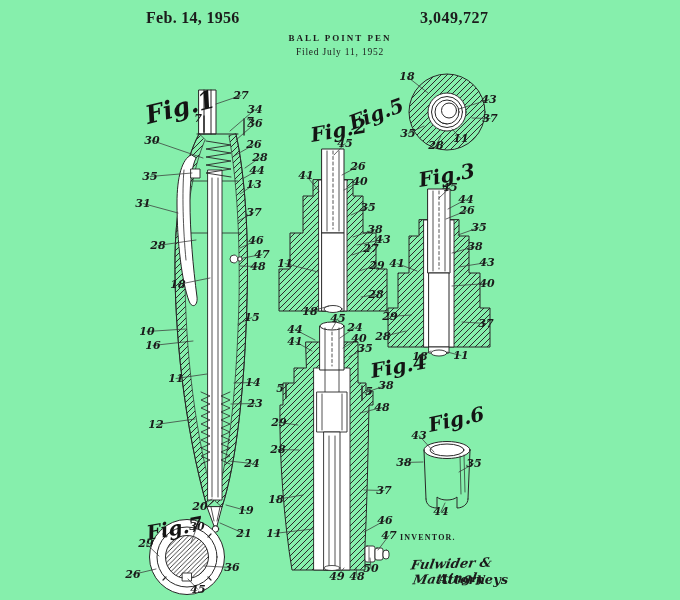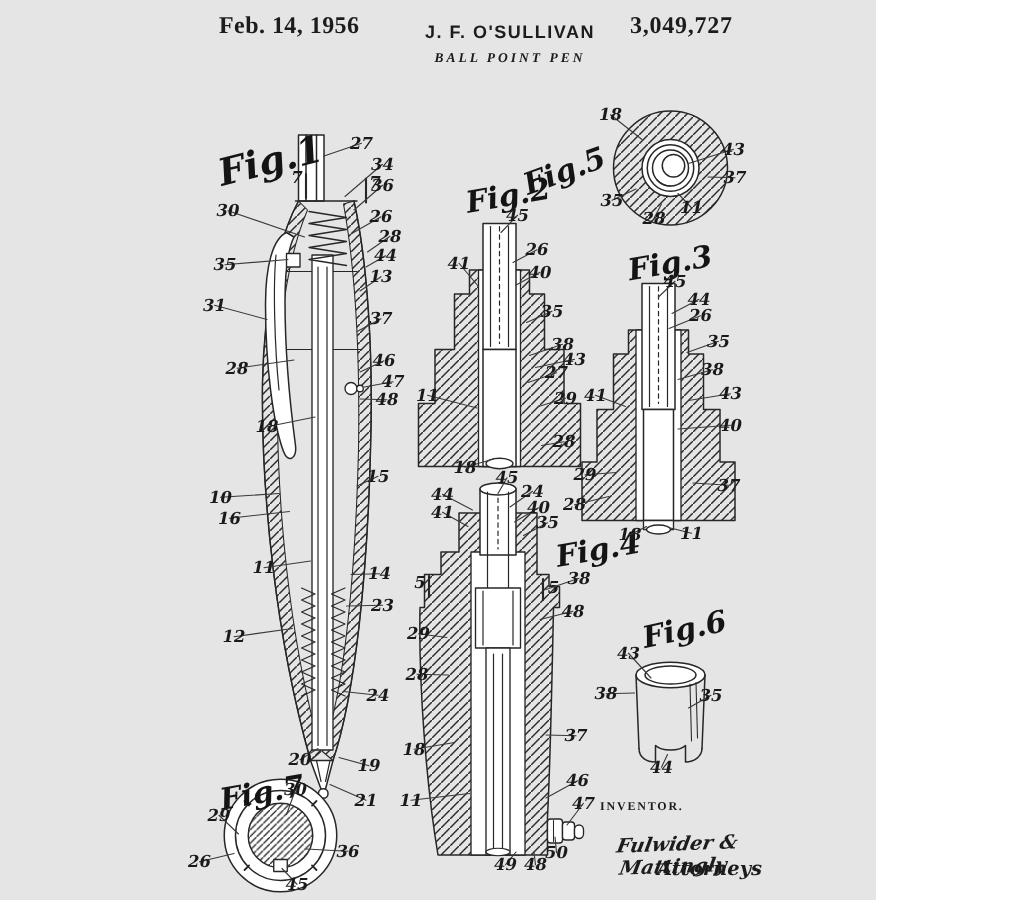--- a/index.html
+++ b/index.html
@@ -1,42 +1,42 @@
 <!DOCTYPE html>
 <html><head>
 <meta charset="utf-8">
 <style>
   html,body{margin:0;padding:0;background:#ffffff;}
-  #page{position:relative;width:584px;height:600px;background:#e5e5e5;overflow:hidden;
+  #page{position:relative;width:680px;height:600px;background:#86efac;overflow:hidden;
         font-family:"Liberation Serif",serif;color:#1c1c1c;}
   .abs{position:absolute;}
   .hdr-date{left:146px;top:9px;font-weight:bold;font-size:16px;letter-spacing:.3px;}
   .hdr-inv{left:250px;top:14px;width:180px;text-align:center;font-weight:bold;font-size:12px;letter-spacing:1px;font-family:"Liberation Sans",sans-serif;}
   .hdr-num{left:420px;top:9px;font-weight:bold;font-size:16px;letter-spacing:.5px;}
-  .hdr-title{left:250px;top:33px;width:180px;text-align:center;font-weight:bold;font-size:9px;letter-spacing:2px;font-style:italic;}
+  .hdr-title{left:250px;top:33px;width:180px;text-align:center;font-weight:bold;font-size:9px;letter-spacing:2px;}
   .hdr-filed{left:250px;top:47px;width:180px;text-align:center;font-size:9.5px;letter-spacing:.8px;}
   .sig-inventor{left:400px;top:533px;width:100px;font-size:8px;letter-spacing:1.2px;font-weight:bold;}
   .sig-name{left:375px;top:542px;width:150px;text-align:center;font:italic bold 12.5px "DejaVu Serif",serif;font-variant:small-caps;}
   .sig-script{left:375px;top:556px;width:150px;text-align:center;font:italic bold 13px "DejaVu Serif",serif;transform:skewX(-12deg) rotate(-2deg);}
   .sig-att{left:393px;top:572px;width:115px;text-align:right;font:italic bold 13px "DejaVu Serif",serif;}
   svg{position:absolute;left:0;top:0;}
   .ref{font:italic bold 11px "DejaVu Serif",serif;fill:#1a1a1a;stroke:none;text-anchor:middle;}
   .figtitle{font:italic bold 20px "DejaVu Serif",serif;fill:#141414;stroke:none;}
   .figtitle-lg{font:italic bold 25px "DejaVu Serif",serif;fill:#141414;stroke:none;}
   .leader{stroke:#3a3a3a;stroke-width:.75;fill:none;}
 </style>
 </head>
 <body>
 
 <div id="page">
 
   <div class="abs hdr-date">Feb. 14, 1956</div>
-  <div class="abs hdr-inv">J. F. O'SULLIVAN</div>
   <div class="abs hdr-num">3,049,727</div>
   <div class="abs hdr-title">BALL POINT PEN</div>
+  <div class="abs hdr-filed">Filed July 11, 1952</div>
 
   <svg width="680" height="600" viewBox="0 0 680 600">
     <defs>
       <pattern id="h1" width="6" height="6" patternUnits="userSpaceOnUse">
         <path d="M0,6 L6,0" stroke="#2b2b2b" stroke-width="1" fill="none"></path>
       </pattern>
       <pattern id="h3" width="4.5" height="4.5" patternUnits="userSpaceOnUse">
         <path d="M0,4.5 L4.5,0" stroke="#2b2b2b" stroke-width="0.9" fill="none"></path>
       </pattern>
     </defs>

